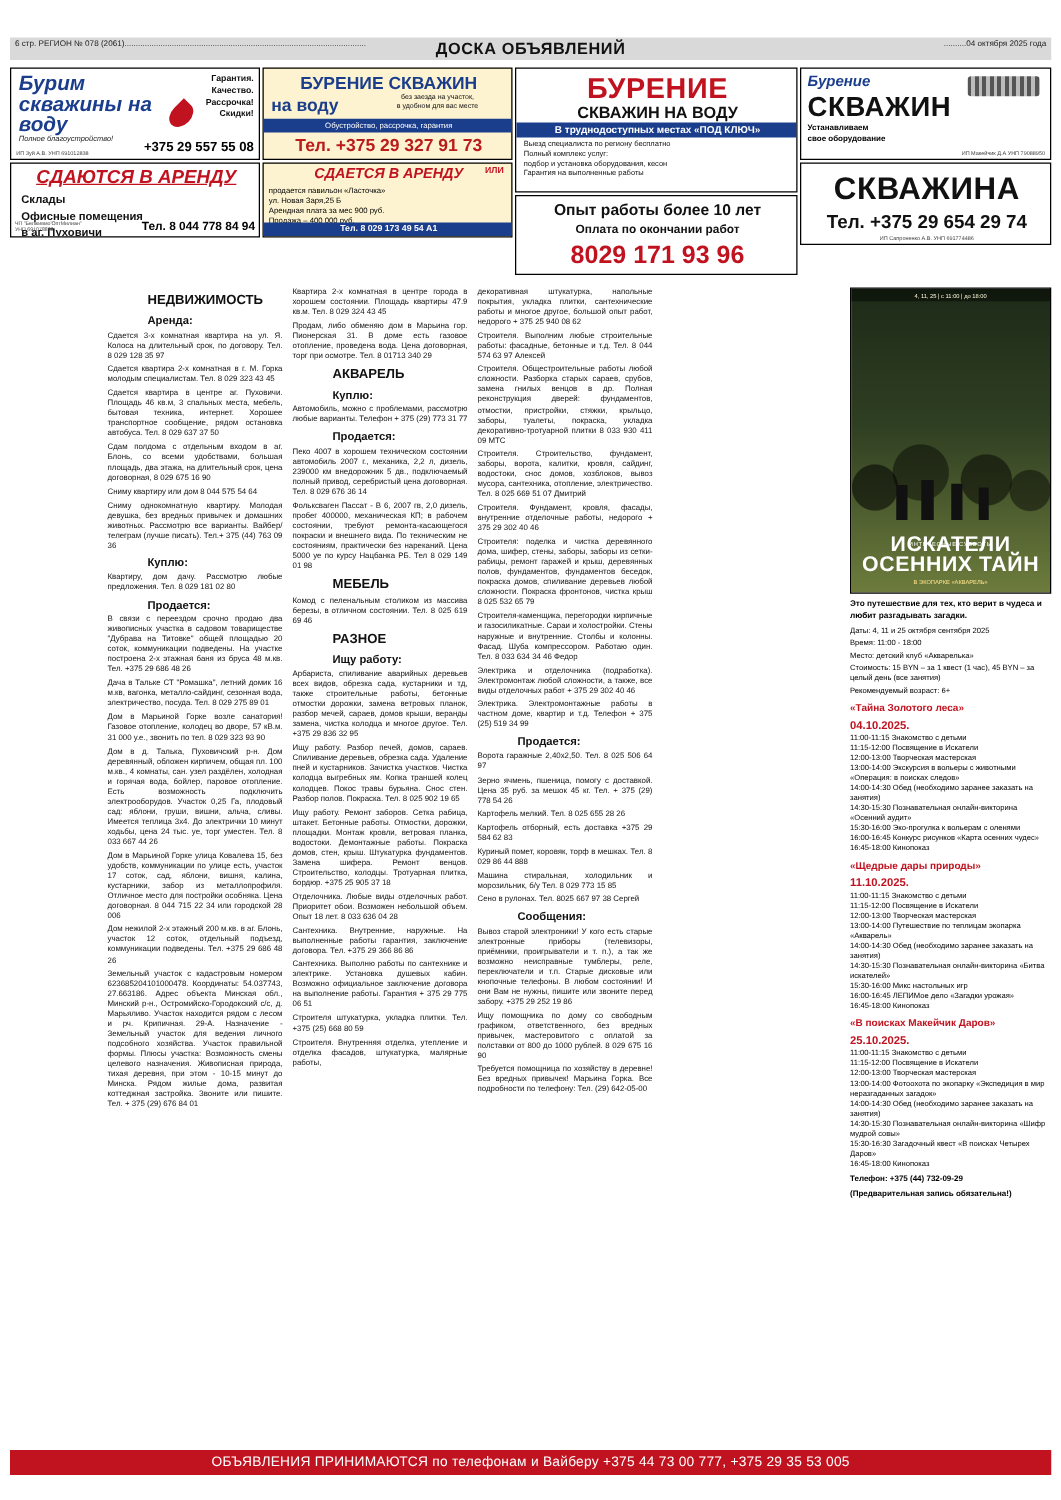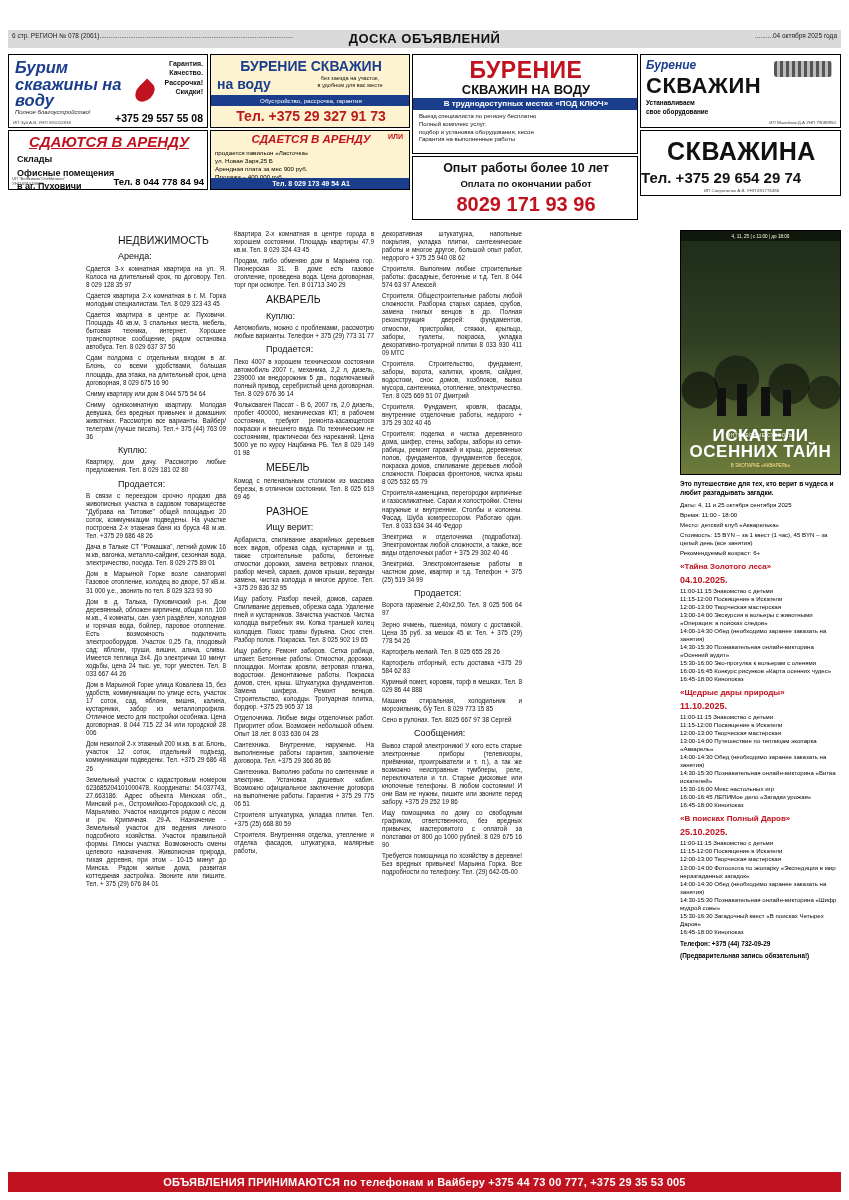--- a/index.html
+++ b/index.html
@@ -70,31 +70,31 @@
 
   
   #ad7{left:404px;top:102px;width:226px;height:64px;}
   #ad7 .h{position:absolute;left:0;top:4px;width:226px;text-align:center;font-size:12.5px;font-weight:bold;color:#111;}
   #ad7 .h2{position:absolute;left:0;top:21px;width:226px;text-align:center;font-size:9.5px;font-weight:bold;color:#111;}
   #ad7 .tel{position:absolute;left:0;top:36px;width:226px;text-align:center;font-size:20px;font-weight:bold;color:#c1121f;}
 
   
   #ad8{left:632px;top:76px;width:201px;height:66px;}
   #ad8 .h{position:absolute;left:0;top:6px;width:201px;text-align:center;font-size:25px;font-weight:bold;color:#111;letter-spacing:.5px;}
-  #ad8 .tel{position:absolute;left:0;top:38px;width:201px;font-size:15px;font-weight:bold;color:#111;}
+  #ad8 .tel{position:absolute;left:0;top:38px;width:201px;text-align:center;font-size:15px;font-weight:bold;color:#111;}
   #ad8 .unp{position:absolute;left:0;bottom:2px;width:201px;text-align:center;font-size:4.4px;color:#444;}
 
   
   .col{position:absolute;top:220px;font-size:6.3px;line-height:1.28;color:#111;text-align:justify;}
   #c1{left:78px;width:140px;}
   #c2{left:226px;width:140px;}
   #c3{left:374px;width:140px;}
   #c4{left:522px;width:140px;}
   .col p{margin:0 0 3px 0;}
-  .hd{font-weight:normal;font-size:9px;margin:4px 0 2px;color:#111;padding-left:32px;}
+  .hd{font-weight:bold;font-size:9px;margin:4px 0 2px;color:#111;padding-left:32px;}
   .hd.big{font-size:10.5px;}
 
   
   .rail{position:absolute;left:672px;top:220px;width:161px;}
   .poster{position:relative;width:161px;height:245px;background:linear-gradient(180deg,#1d2a18 0%,#2f3f22 45%,#6d7c3c 100%);overflow:hidden;border:1px solid #000;box-sizing:border-box;padding-left:18px;}
   .poster .topbar{position:absolute;left:0;top:0;width:100%;height:10px;background:rgba(0,0,0,.45);color:#ffd; font-size:4.6px;display:flex;justify-content:space-around;align-items:center;}
   .poster .trees{position:absolute;left:0;bottom:48px;width:100%;height:120px;
      background:
        radial-gradient(circle at 12% 70%, rgba(0,0,0,.55) 0 18px, transparent 19px),
        radial-gradient(circle at 35% 60%, rgba(0,0,0,.45) 0 22px, transparent 23px),
@@ -110,22 +110,22 @@
   .poster .title{position:absolute;left:0;bottom:14px;width:100%;text-align:center;font-size:17px;font-weight:bold;color:#fff;line-height:.95;letter-spacing:.5px;}
   .poster .title2{position:absolute;left:0;bottom:6px;width:100%;text-align:center;font-size:4.6px;color:#ffe08a;}
   .rail .lead{font-size:6.6px;font-weight:bold;margin:5px 0 4px;line-height:1.3;}
   .rail .kv{font-size:6.1px;line-height:1.3;margin:0 0 2px;}
   .rail .redhd{font-size:8px;font-weight:bold;color:#c1121f;margin:5px 0 2px;}
   .rail .date{font-size:9px;font-weight:bold;color:#c1121f;margin:4px 0 2px;}
   .rail .ln{font-size:6.1px;line-height:1.32;margin:0;}
   .rail .tel{font-size:6.4px;font-weight:bold;margin-top:4px;line-height:1.3;}
 
   
-  .footer{position:absolute;left:0;bottom:0;width:833px;height:20px;background:#c1121f;color:#fff;
-    font-size:11px;font-weight:bold;text-align:center;line-height:20px;letter-spacing:.2px;}
+  .footer{position:absolute;left:0;bottom:12px;width:833px;height:20px;background:#c1121f;color:#fff;
+    font-size:11px;font-weight:normal;text-align:center;line-height:20px;letter-spacing:.2px;}
 </style>
 </head>
 <body>
 
 <div class="page">
  <div class="sheet">
 
   <div class="masthead">
     <div class="mast-bar"></div>
     <div class="mast-title">ДОСКА ОБЪЯВЛЕНИЙ</div>
@@ -234,21 +234,21 @@
         <p>Продам, либо обменяю дом в Марьина гор. Пионерская 31. В доме есть газовое отопление, проведена вода. Цена договорная, торг при осмотре. Тел. 8 01713 340 29</p>
         <div class="hd big">АКВАРЕЛЬ</div>
         <div class="hd">Куплю:</div>
         <p>Автомобиль, можно с проблемами, рассмотрю любые варианты. Телефон + 375 (29) 773 31 77</p>
         <div class="hd">Продается:</div>
         <p>Пеко 4007 в хорошем техническом состоянии автомобиль 2007 г., механика, 2,2 л, дизель, 239000 км внедорожник 5 дв., подключаемый полный привод, серебристый цена договорная. Тел. 8 029 676 36 14</p>
         <p>Фольксваген Пассат - В 6, 2007 гв, 2,0 дизель, пробег 400000, механическая КП; в рабочем состоянии, требуют ремонта-касающегося покраски и внешнего вида. По техническим не состояниям, практически без нареканий. Цена 5000 уе по курсу Нацбанка РБ. Тел 8 029 149 01 98</p>
         <div class="hd big">МЕБЕЛЬ</div>
         <p>Комод с пеленальным столиком из массива березы, в отличном состоянии. Тел. 8 025 619 69 46</p>
         <div class="hd big">РАЗНОЕ</div>
-        <div class="hd">Ищу верит:</div>
+        <div class="hd">Ищу работу:</div>
         <p>Арбариста, спиливание аварийных деревьев всех видов, обрезка сада, кустарники и тд, также строительные работы, бетонные отмостки дорожки, замена ветровых планок, разбор мечей, сараев, домов крыши, веранды замена, чистка колодца и многое другое. Тел. +375 29 836 32 95</p>
         <p>Ищу работу. Разбор печей, домов, сараев. Спиливание деревьев, обрезка сада. Удаление пней и кустарников. Зачистка участков. Чистка колодца выгребных ям. Копка траншей колец колодцев. Покос травы бурьяна. Снос стен. Разбор полов. Покраска. Тел. 8 025 902 19 65</p>
         <p>Ищу работу. Ремонт заборов. Сетка рабица, штакет. Бетонные работы. Отмостки, дорожки, площадки. Монтаж кровли, ветровая планка, водостоки. Демонтажные работы. Покраска домов, стен, крыш. Штукатурка фундаментов. Замена шиферa. Ремонт венцов. Строительство, колодцы. Тротуарная плитка, бордюр. +375 25 905 37 18</p>
         <p>Отделочника. Любые виды отделочных работ. Приоритет обои. Возможен небольшой объем. Опыт 18 лет. 8 033 636 04 28</p>
         <p>Сантехника. Внутренние, наружные. На выполненные работы гарантия, заключение договора. Тел. +375 29 366 86 86</p>
         <p>Сантехника. Выполню работы по сантехнике и электрике. Установка душевых кабин. Возможно официальное заключение договора на выполнение работы. Гарантия + 375 29 775 06 51</p>
         <p>Строителя штукатурка, укладка плитки. Тел. +375 (25) 668 80 59</p>
         <p>Строителя. Внутренняя отделка, утепление и отделка фасадов, штукатурка, малярные работы,</p>
       </div>
   <div class="col" id="c3">
@@ -310,21 +310,21 @@
           <div class="date">11.10.2025.</div>
           <div class="ln">11:00-11:15 Знакомство с детьми</div>
           <div class="ln">11:15-12:00 Посвящение в Искатели</div>
           <div class="ln">12:00-13:00 Творческая мастерская</div>
           <div class="ln">13:00-14:00 Путешествие по теплицам экопарка «Акварель»</div>
           <div class="ln">14:00-14:30 Обед (необходимо заранее заказать на занятия)</div>
           <div class="ln">14:30-15:30 Познавательная онлайн-викторина «Битва искателей»</div>
           <div class="ln">15:30-16:00 Микс настольных игр</div>
           <div class="ln">16:00-16:45 ЛЕПИМое дело «Загадки урожая»</div>
           <div class="ln">16:45-18:00 Кинопоказ</div>
-          <div class="redhd">«В поисках Полный Даров»</div>
+          <div class="redhd">«В поисках Макейчик Даров»</div>
           <div class="date">25.10.2025.</div>
           <div class="ln">11:00-11:15 Знакомство с детьми</div>
           <div class="ln">11:15-12:00 Посвящение в Искатели</div>
           <div class="ln">12:00-13:00 Творческая мастерская</div>
           <div class="ln">13:00-14:00 Фотоохота по экопарку «Экспедиция в мир неразгаданных загадок»</div>
           <div class="ln">14:00-14:30 Обед (необходимо заранее заказать на занятия)</div>
           <div class="ln">14:30-15:30 Познавательная онлайн-викторина «Шифр мудрой совы»</div>
           <div class="ln">15:30-16:30 Загадочный квест «В поисках Четырех Даров»</div>
           <div class="ln">16:45-18:00 Кинопоказ</div>
         </div>

